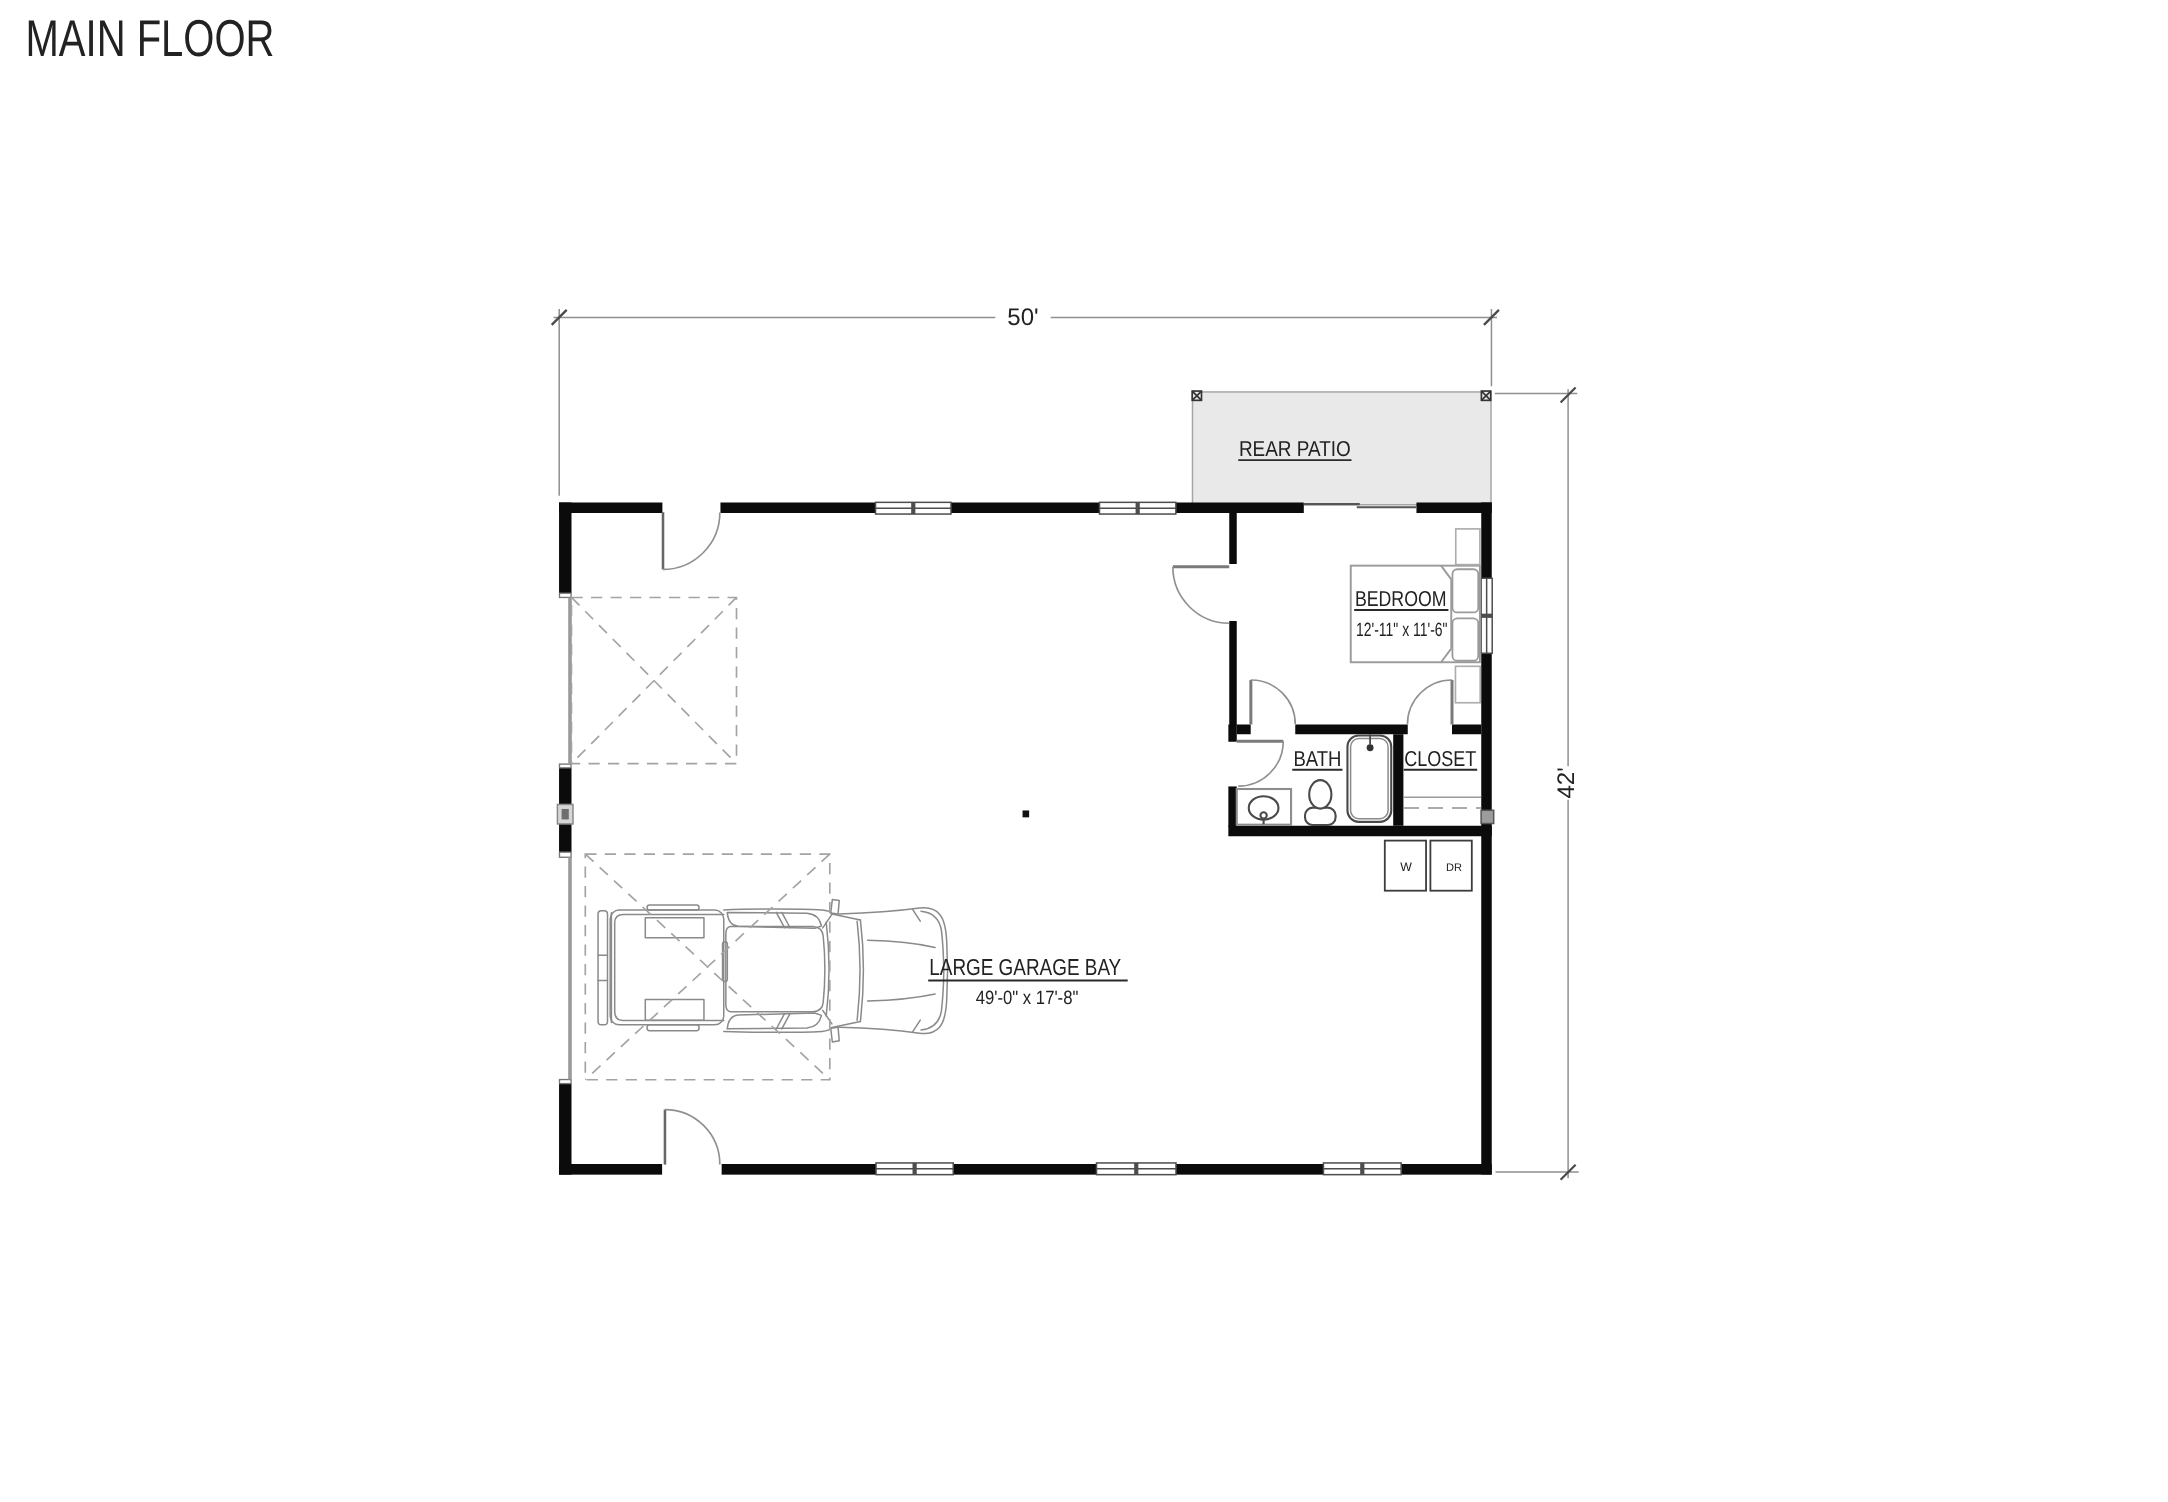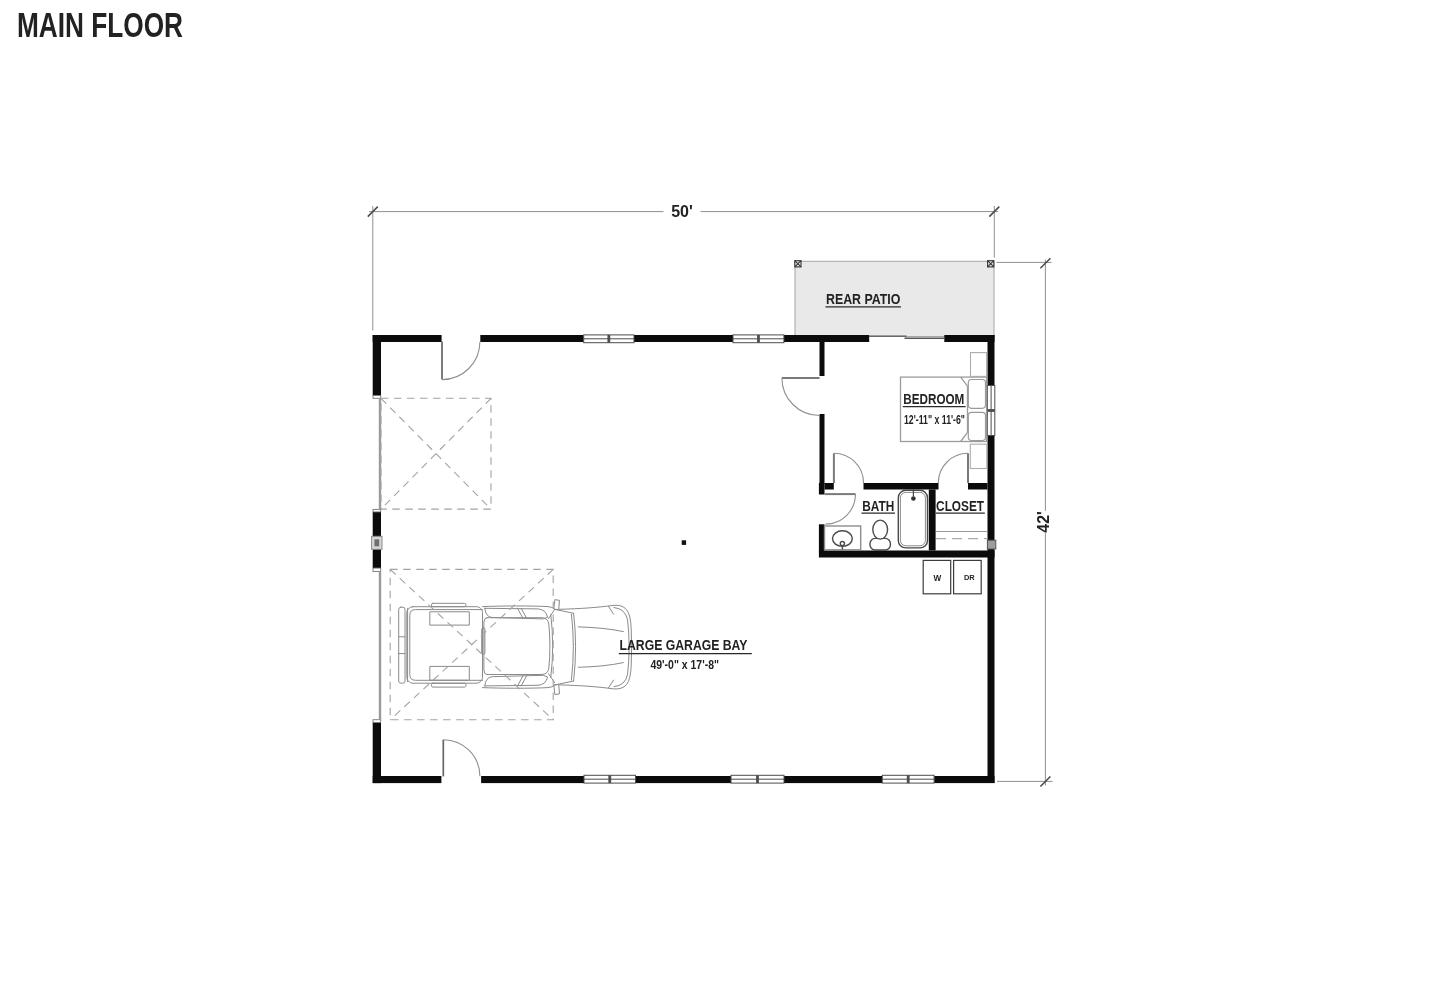--- a/index.html
+++ b/index.html
@@ -1,16 +1,16 @@
 <!DOCTYPE html>
 <html><head>
 <meta charset="utf-8">
 <style>
 html,body{margin:0;padding:0;background:#ffffff;}
-#page{position:relative;width:1445px;height:1001px;background:#fff;overflow:hidden;will-change:transform;font-weight:bold;}
+#page{position:relative;width:1445px;height:1001px;background:#fff;overflow:hidden;will-change:transform;}
 svg{position:absolute;top:0;left:0;}
 text{font-family:"Liberation Sans",sans-serif;fill:#222;}
 .w{fill:#0b0b0b;}
 .car{stroke:#8a8a8a;stroke-width:1;fill:none;stroke-linejoin:round;stroke-linecap:round;}
 .fix{stroke:#4a4a4a;stroke-width:1.4;fill:none;}
 .arc{stroke:#909090;stroke-width:1.1;fill:none;}
 </style>
 </head>
 <body>
 <div id="page">

